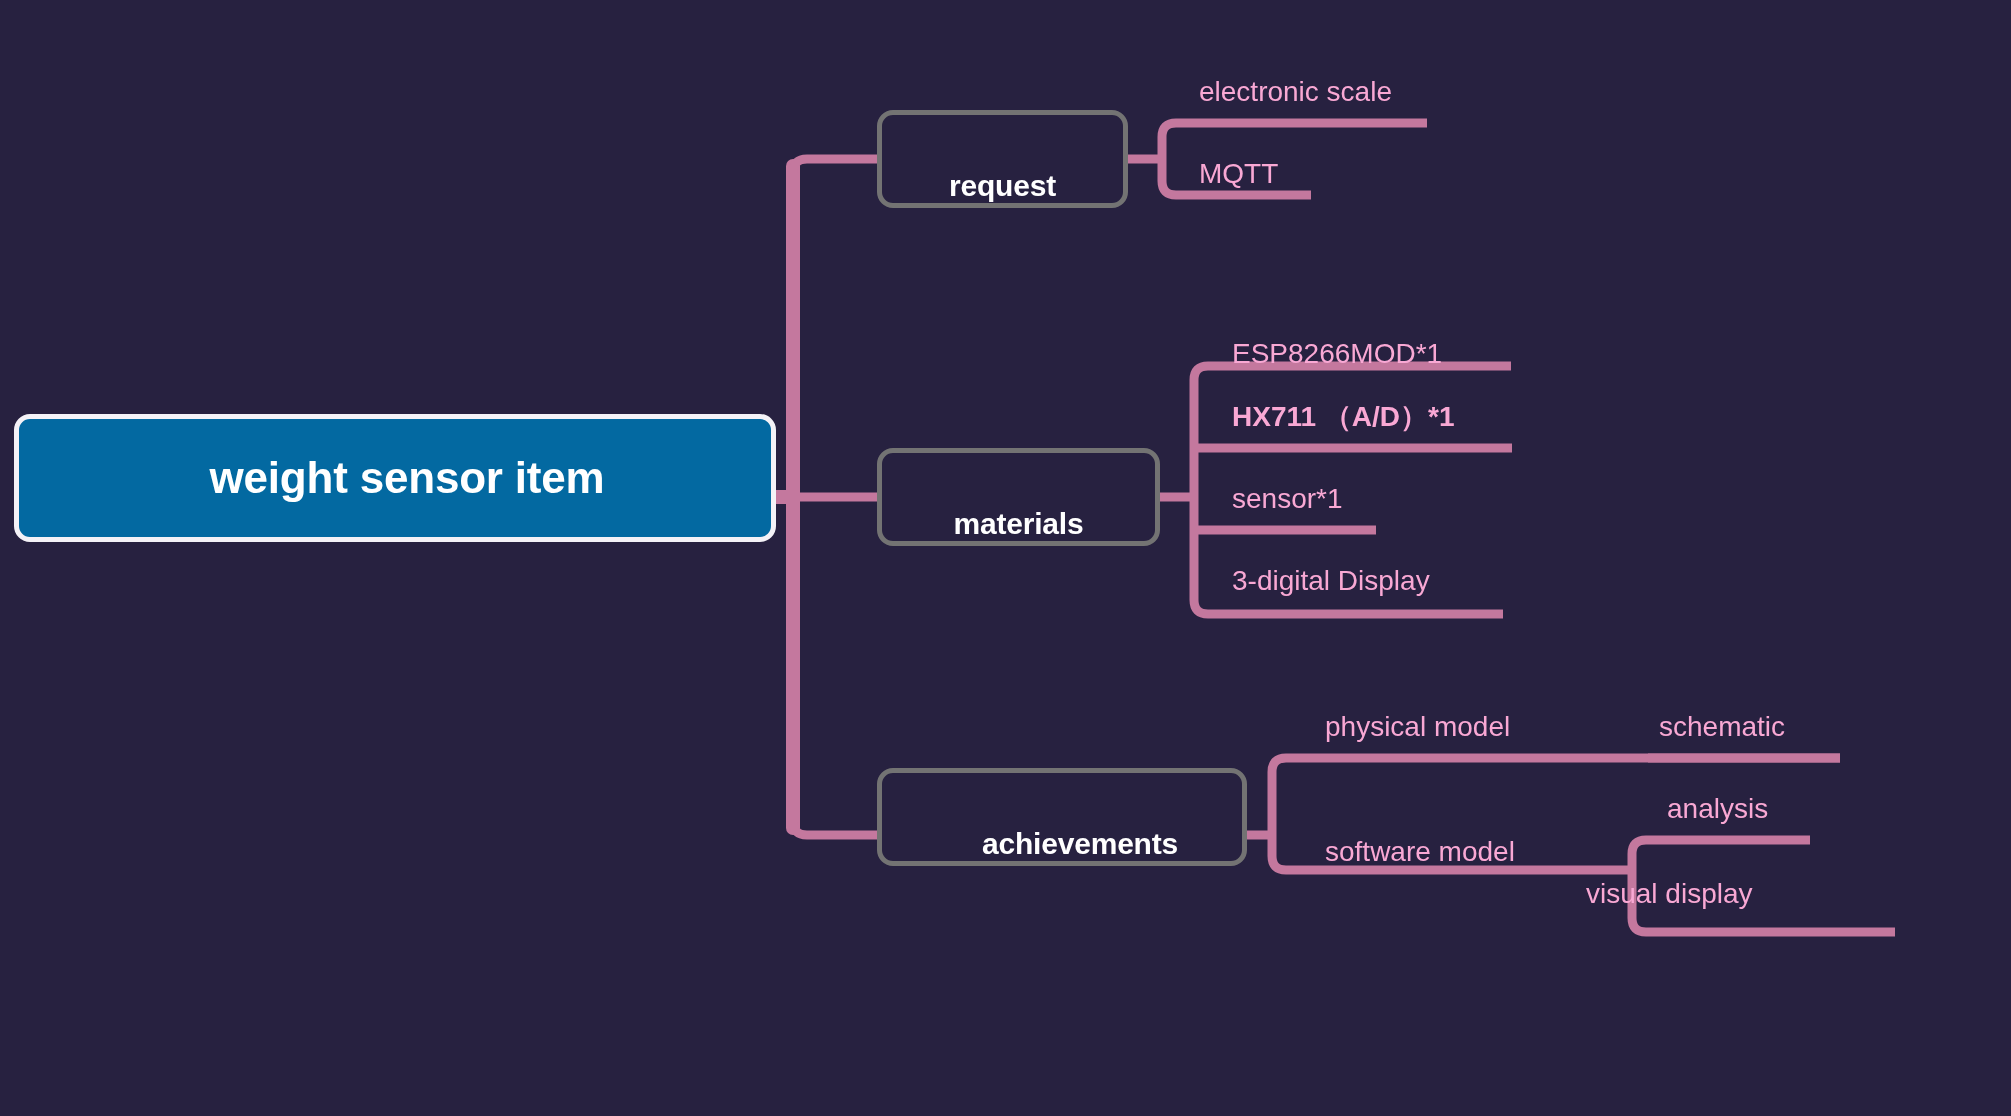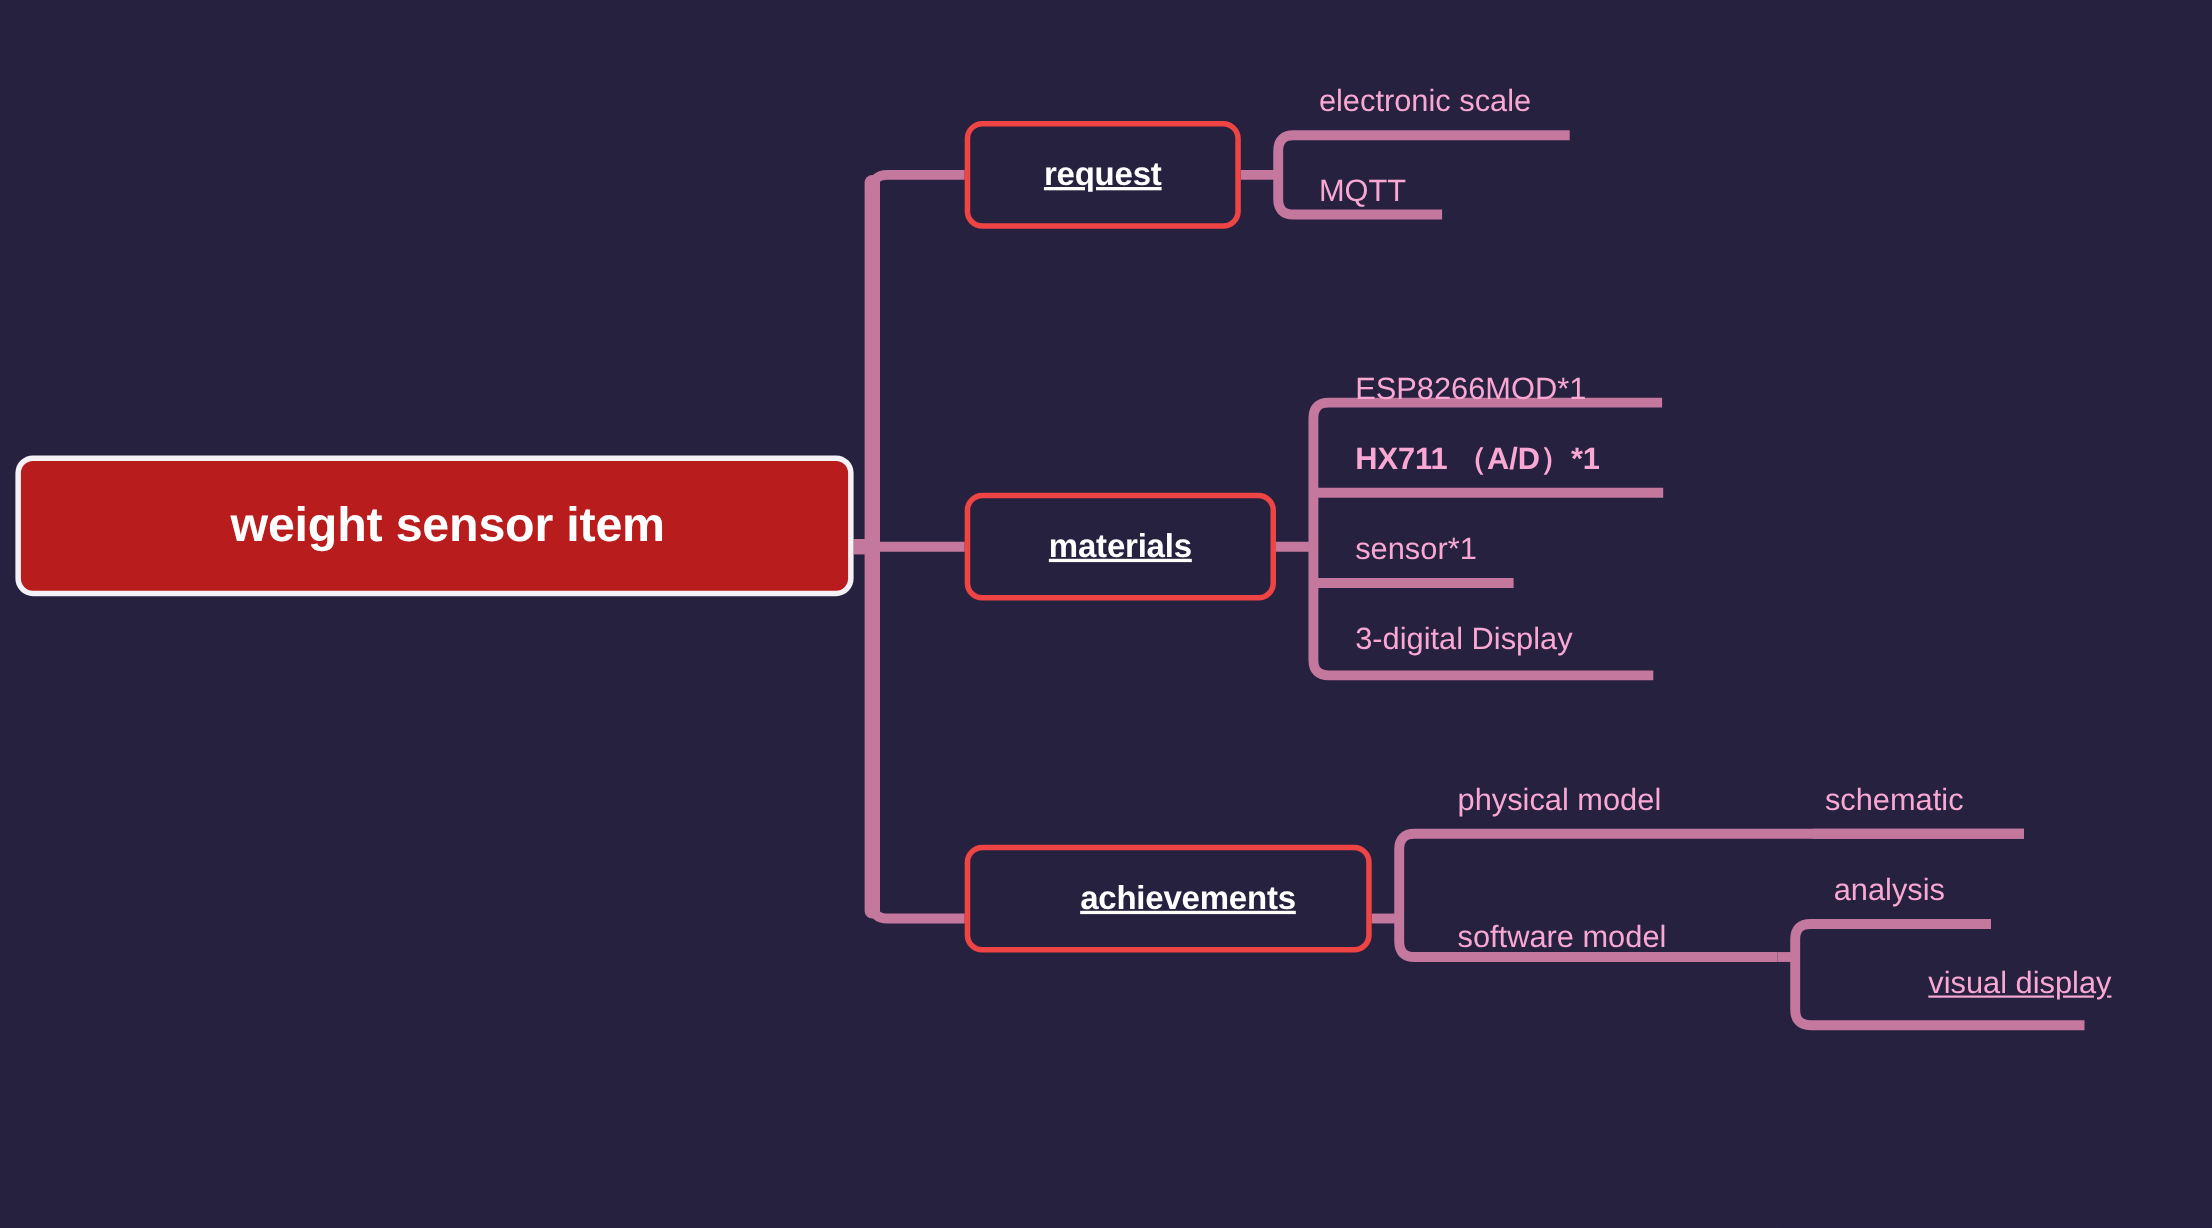--- a/index.html
+++ b/index.html
@@ -27,43 +27,42 @@
 
   
   .root-node {
     position: absolute;
     box-sizing: border-box;
     display: flex;
     align-items: center;
     justify-content: center;
     border: 5px solid #f4f2f7;
     border-radius: 16px;
-    background: #b91c1c;
+    background: #0369a1;
     color: #ffffff;
     font-weight: bold;
     letter-spacing: -0.2px;
     z-index: 3;
     padding-left: 24px;
   }
 
   
   .branch-node {
     position: absolute;
     box-sizing: border-box;
     display: flex;
-    align-items: center;
+    align-items: flex-end;
     justify-content: center;
-    border: 5px solid #ef4444;
+    border: 5px solid #737373;
     border-radius: 16px;
     background: #272140;
     color: #ffffff;
     font-weight: bold;
     letter-spacing: -0.2px;
     z-index: 3;
-    text-decoration: underline;
   }
 
   
   .leaf-label {
     position: absolute;
     color: #f9a8d4;
     font-weight: normal;
     white-space: nowrap;
     line-height: 1;
     z-index: 3;
@@ -142,15 +141,15 @@
   <div class="leaf-label" style="left:1232px; top:567px; font-size:28px;">3-digital Display</div>
 
   <div class="leaf-label" style="left:1325px; top:713px; font-size:28px;">physical model</div>
 
   <div class="leaf-label" style="left:1325px; top:838px; font-size:28px;">software model</div>
 
   <div class="leaf-label" style="left:1659px; top:713px; font-size:28px;">schematic</div>
 
   <div class="leaf-label" style="left:1667px; top:795px; font-size:28px;">analysis</div>
 
-  <div class="leaf-label" style="left:1753px; top:880px; font-size:28px;text-decoration:underline;">visual display</div>
+  <div class="leaf-label" style="left:1586px; top:880px; font-size:28px;">visual display</div>
 
 </div>
 
 </body></html>

